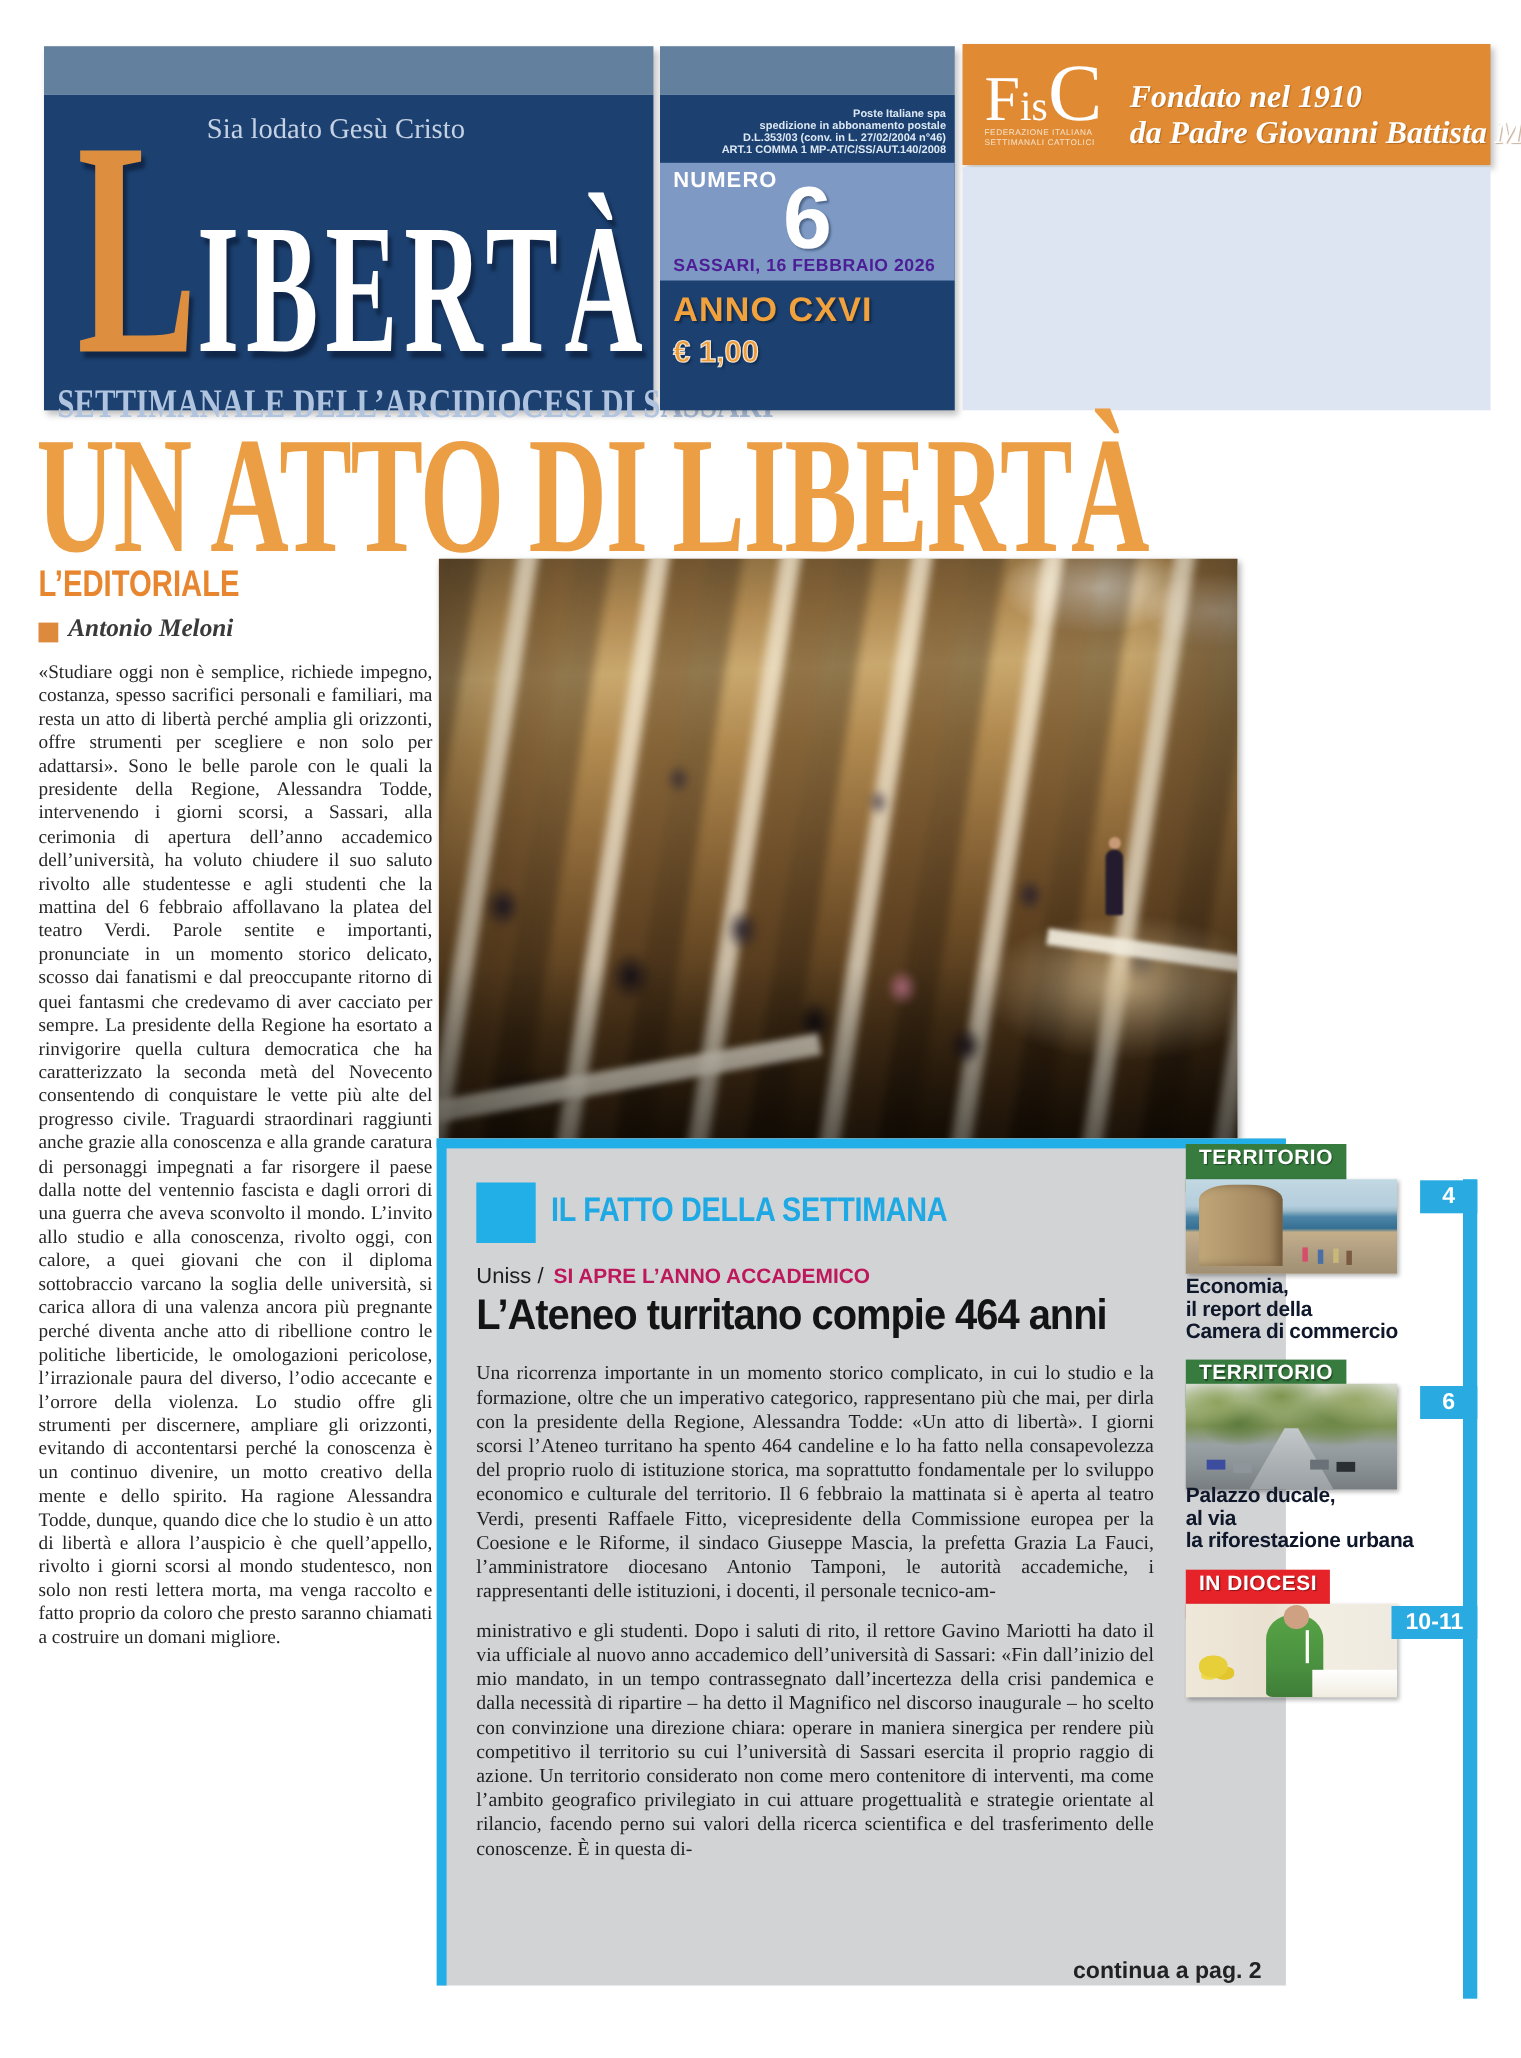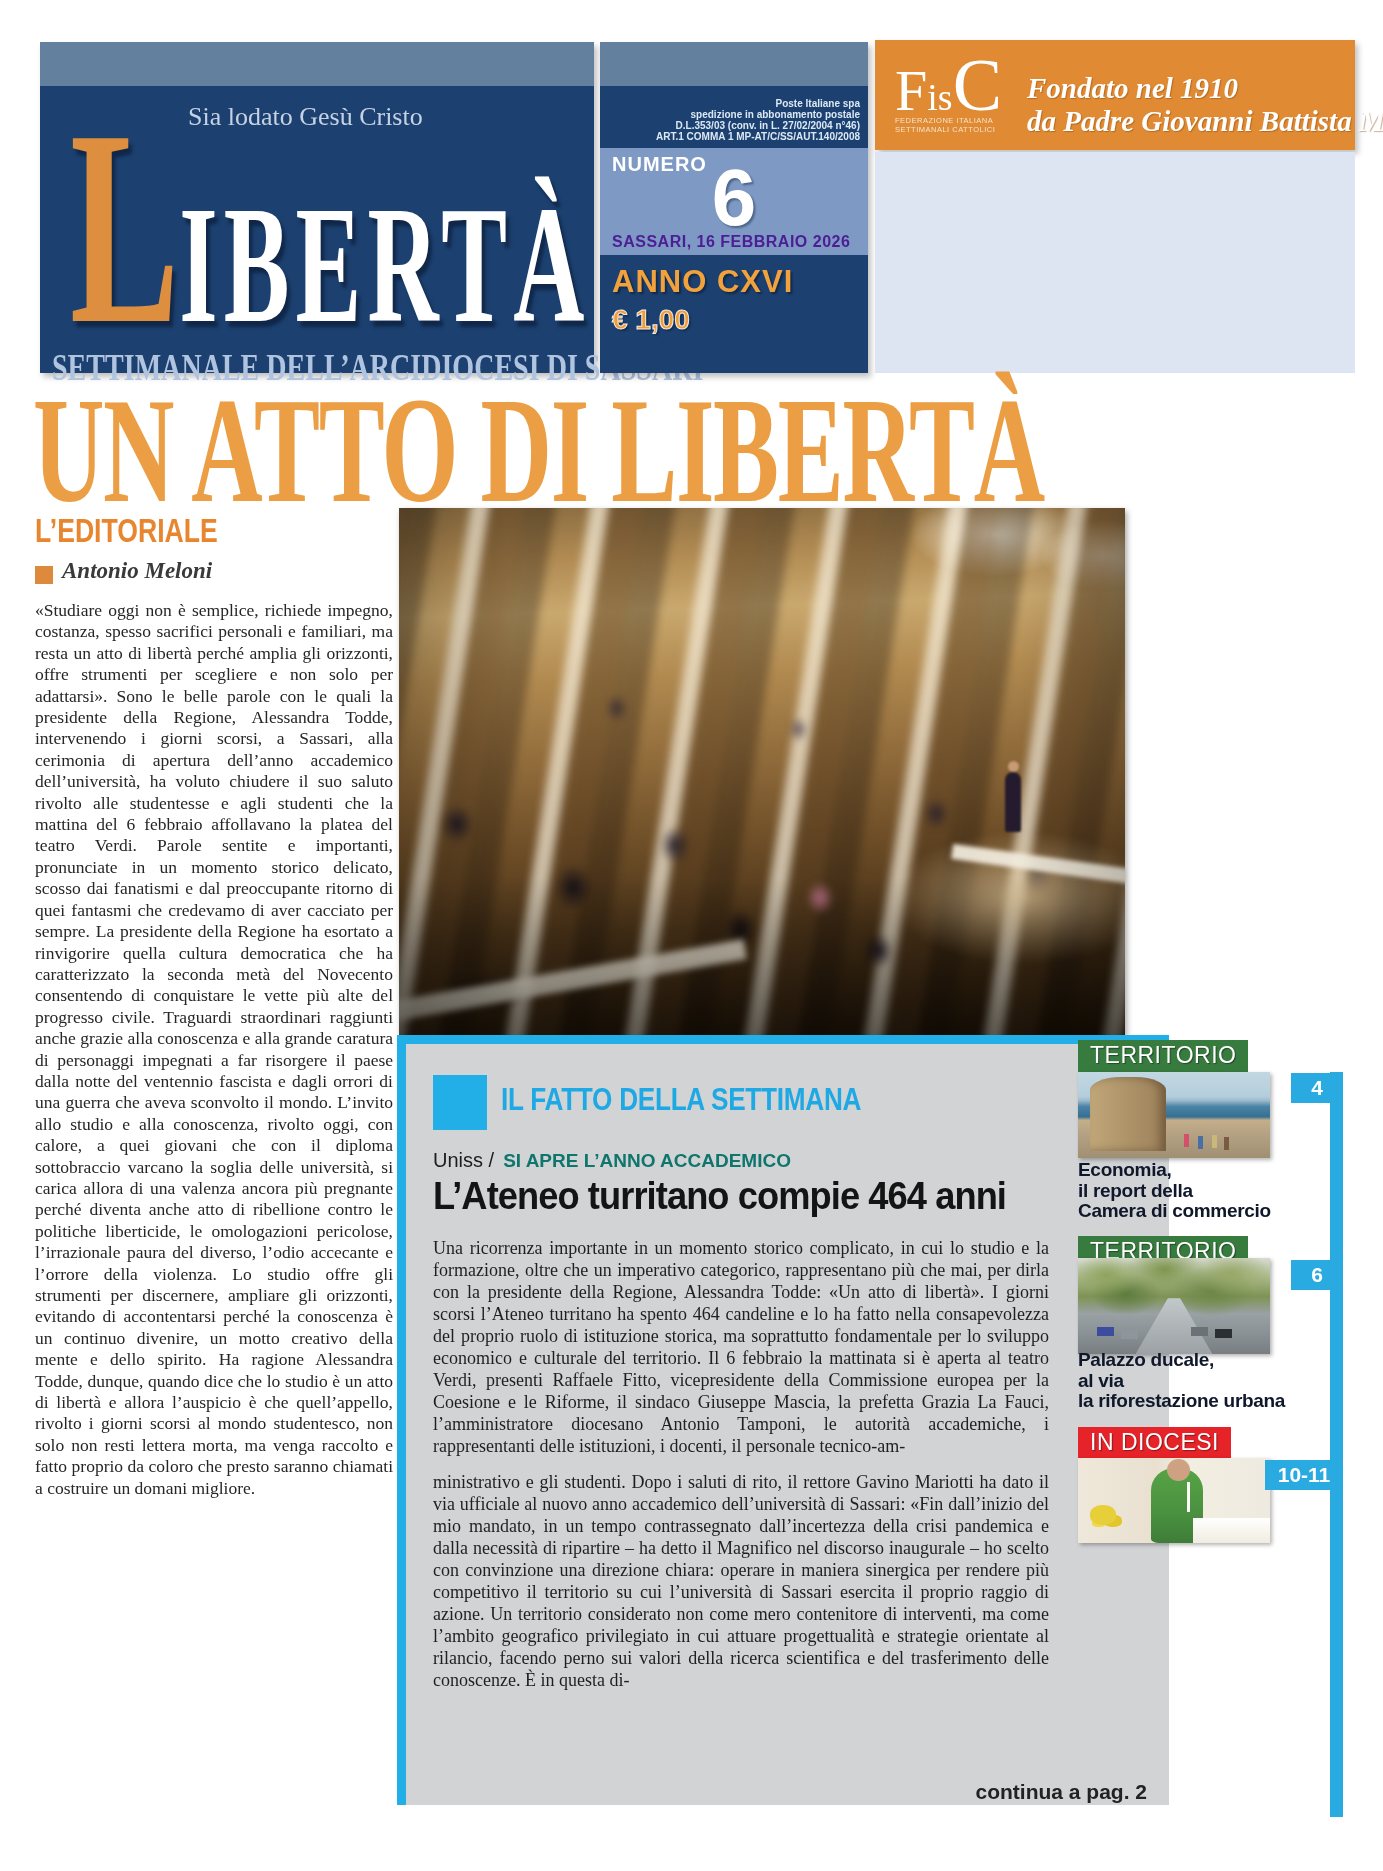--- a/index.html
+++ b/index.html
@@ -99,33 +99,33 @@
      linear-gradient(180deg, rgba(0,0,0,0) 70%, rgba(0,0,0,.5) 100%),
      linear-gradient(90deg, rgba(0,0,0,.22), transparent 15%, transparent 85%, rgba(0,0,0,.18));}
 
   
   .factbox{left:397px;top:1035px;width:772px;height:770px;box-sizing:border-box;
      border-left:9px solid #22aee6;border-top:9px solid #22aee6;background:#d2d3d5;}
   .fb-square{left:27px;top:31px;width:54px;height:55px;background:#22aee6;}
   .fb-label{left:95px;top:38px;font-size:27px;font-weight:bold;color:#1fa9e4;
             transform:scale(0.97,1.15);transform-origin:left top;letter-spacing:-.3px;}
   .fb-kicker{left:27px;top:105px;font-size:20px;color:#1d1d1d;}
-  .fb-k2{font-weight:bold;color:#0f766e;margin-left:9px;font-size:19px;}
+  .fb-k2{font-weight:bold;color:#be185d;margin-left:9px;font-size:19px;}
   .fb-title{left:27px;top:130px;font-size:39px;line-height:44px;font-weight:bold;color:#141414;
             letter-spacing:-1px;transform:scaleX(0.93);transform-origin:left top;white-space:nowrap;}
   .fb-cols{left:27px;top:193px;width:616px;display:flex;gap:14px;flex-direction:column;}
   .fb-col{flex:1;font-family:"Liberation Serif","DejaVu Serif",serif;font-size:18px;
           line-height:22px;text-align:justify;color:#1f1f1f;hyphens:auto;}
   .fb-cont{right:22px;top:736px;font-size:21px;font-weight:bold;color:#222;}
 
   
   .sb-strip{left:1330px;top:1072px;width:13px;height:745px;background:#29abe2;}
   .sb-item{left:1078px;width:266px;}
   .sb-head{position:absolute;left:0;top:0;display:inline-block;padding:2px 12px 20px;
-           font-size:23px;font-weight:normal;color:#fff;letter-spacing:.5px;
+           font-size:19px;font-weight:bold;color:#fff;letter-spacing:.5px;
            text-shadow:1px 1px 1px rgba(0,0,0,.4);white-space:nowrap;}
   .c-green{background:#377b3f;}
   .c-red{background:#e62329;}
   .c-blue{background:#2b5aa7;}
   .sb-photo{position:absolute;left:0;width:192px;overflow:hidden;box-shadow:2px 2px 4px rgba(0,0,0,.3);}
   .sb-page{position:absolute;height:30px;line-height:30px;text-align:center;font-size:21px;
            font-weight:bold;color:#fff;}
   .p-cyan{background:#29abe2;}
   .p-blue{background:#2b5aa7;}
   .sb-title{position:absolute;left:0;font-size:19px;line-height:20.5px;font-weight:bold;

